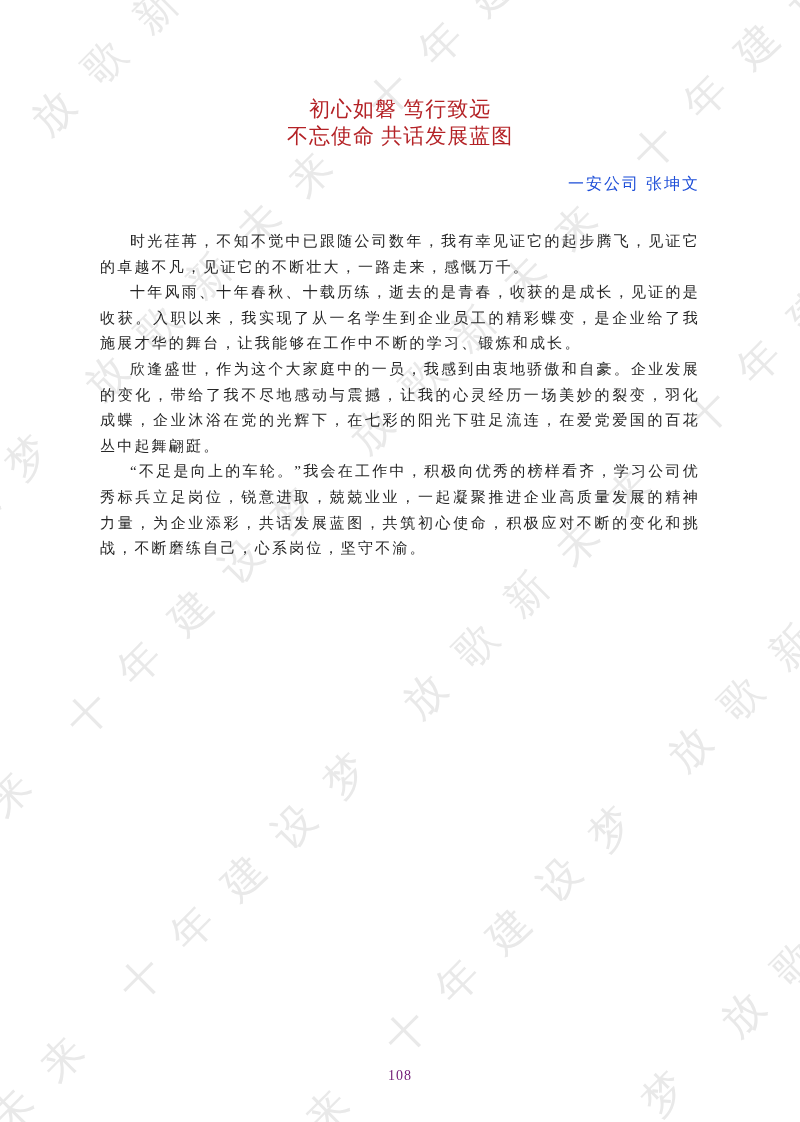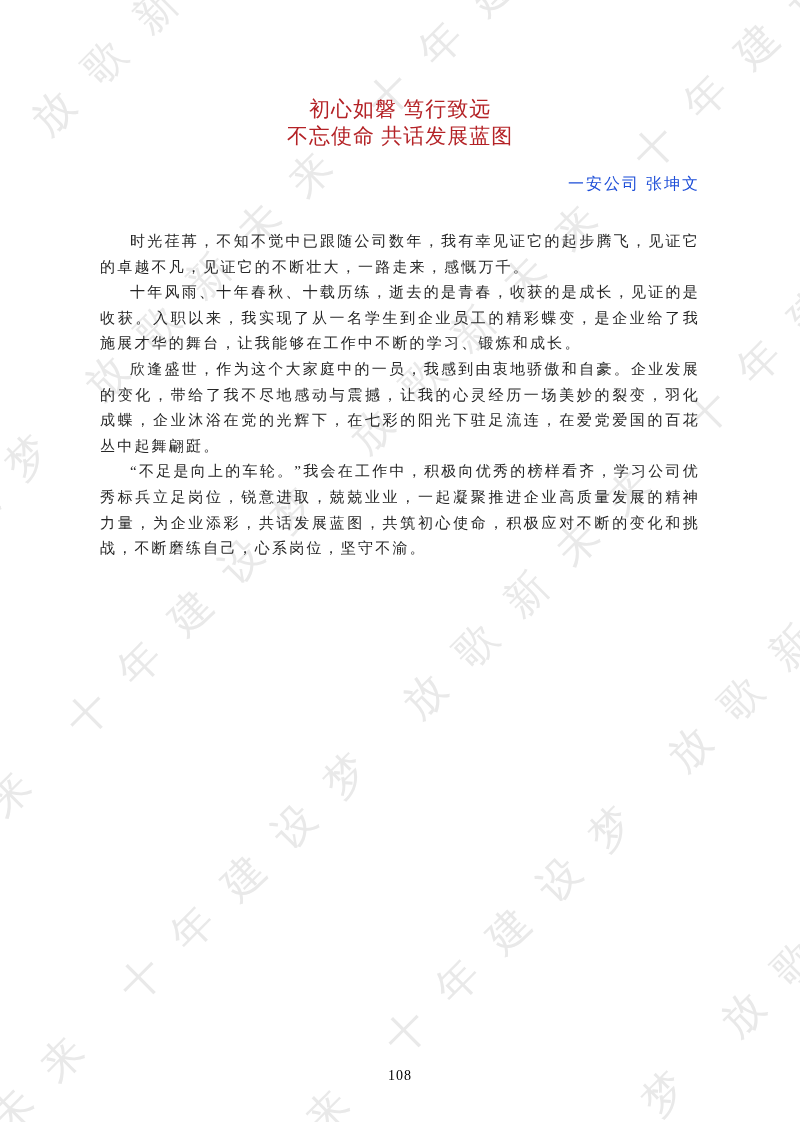--- a/index.html
+++ b/index.html
@@ -81,21 +81,21 @@
     letter-spacing: 2.2px;
     color: var(--body-ink);
   }
   .page-number {
     position: absolute;
     left: 0;
     right: 0;
     top: 1068px;
     text-align: center;
     font-size: 14px;
-    color: #000000;
+    color: #701a75;
     z-index: 1;
     letter-spacing: 1px;
   }
 </style>
 </head>
 <body>
 
 <div class="page">
 
   <div class="watermark-layer">

